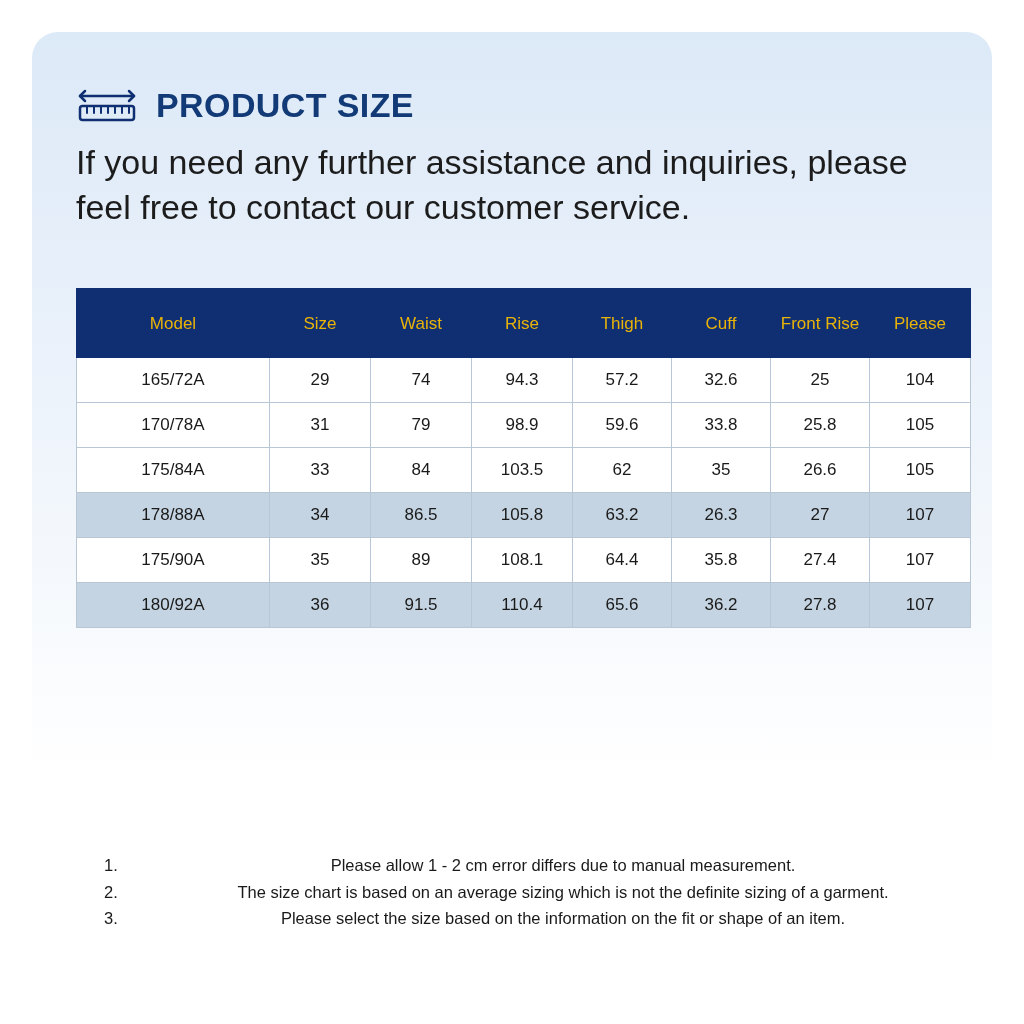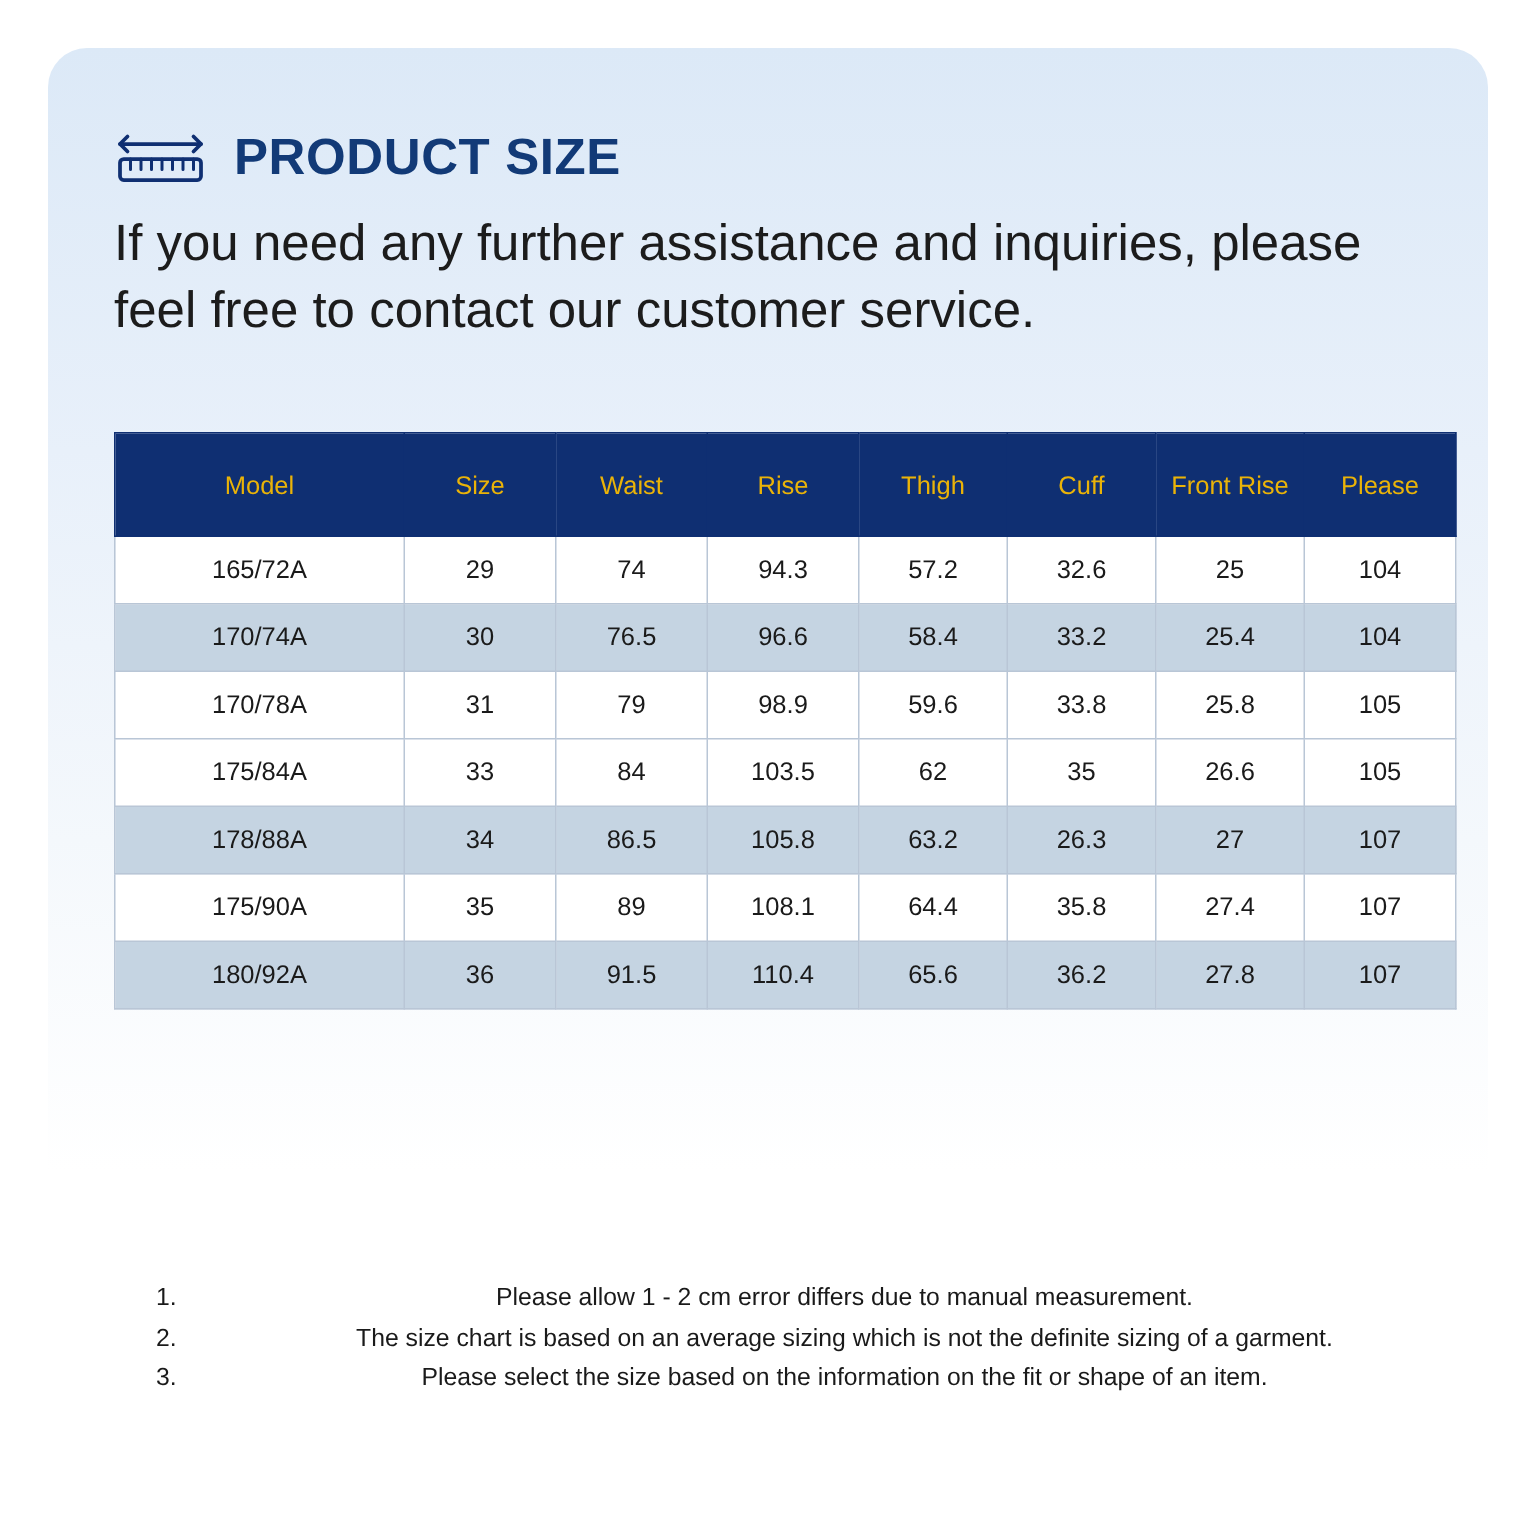--- a/index.html
+++ b/index.html
@@ -155,30 +155,20 @@
       </thead>
       <tbody>
         <tr>
           <td class="model">165/72A</td>
           <td>29</td>
           <td>74</td>
           <td>94.3</td>
           <td>57.2</td>
           <td>32.6</td>
           <td>25</td>
-          <td>104</td>
-        </tr>
-        <tr class="alt">
-          <td class="model">170/74A</td>
-          <td>30</td>
-          <td>76.5</td>
-          <td>96.6</td>
-          <td>58.4</td>
-          <td>33.2</td>
-          <td>25.4</td>
           <td>104</td>
         </tr>
         <tr>
           <td class="model">170/78A</td>
           <td>31</td>
           <td>79</td>
           <td>98.9</td>
           <td>59.6</td>
           <td>33.8</td>
           <td>25.8</td>

